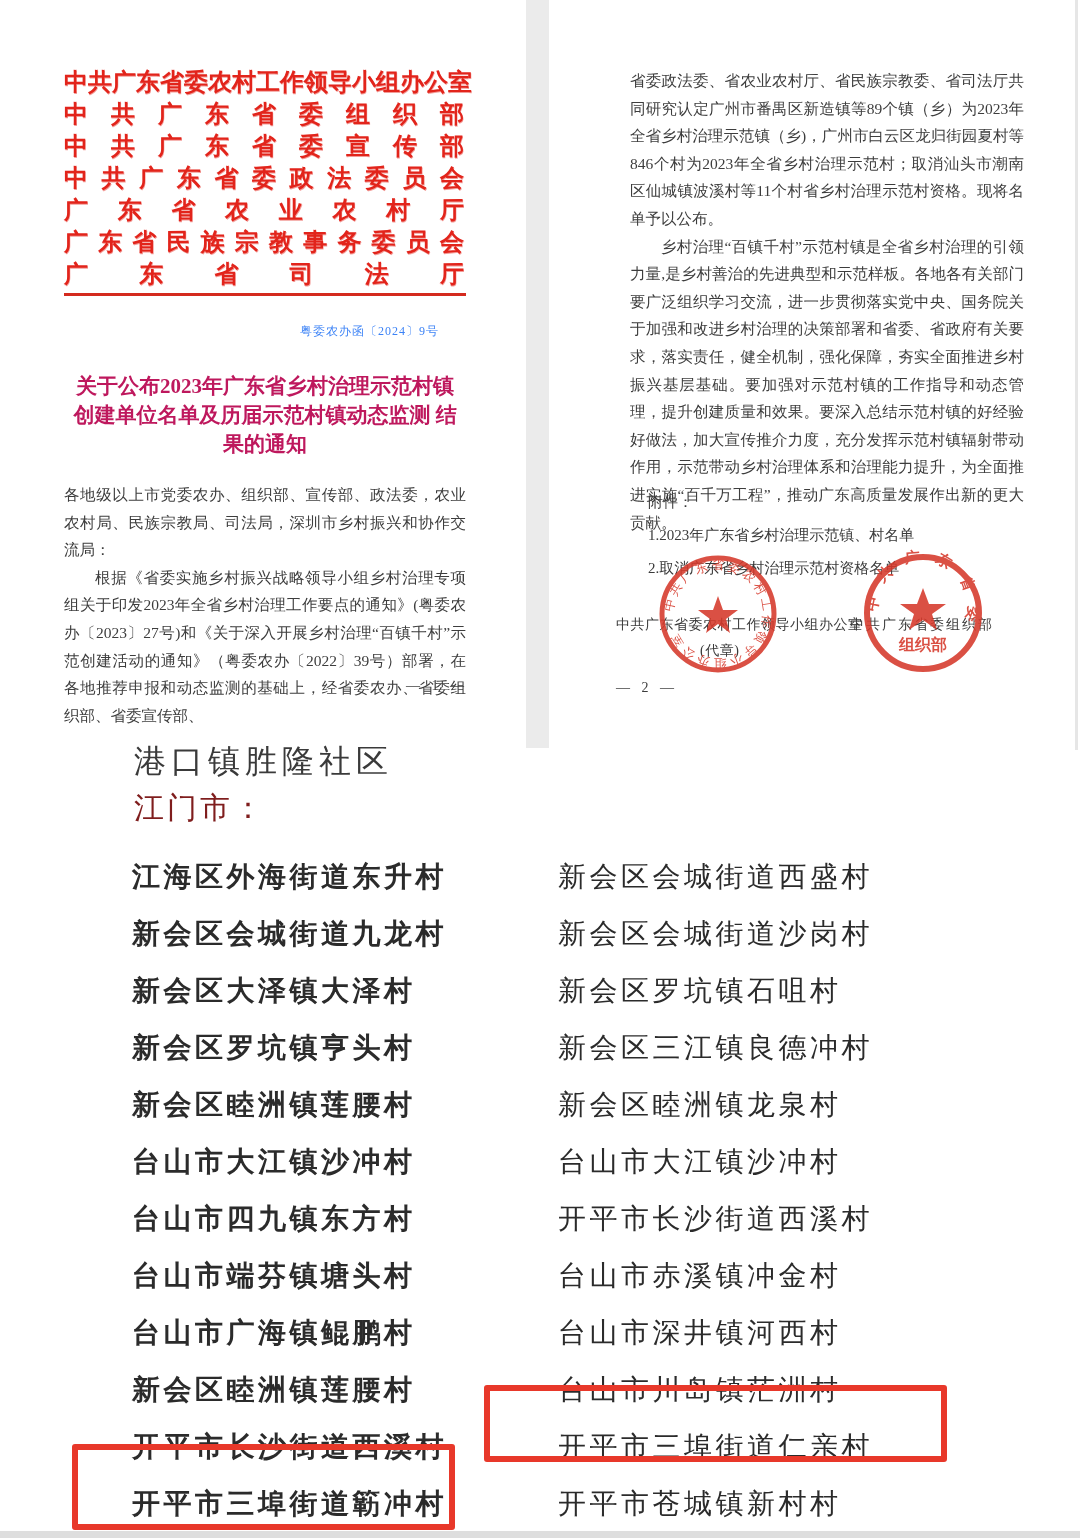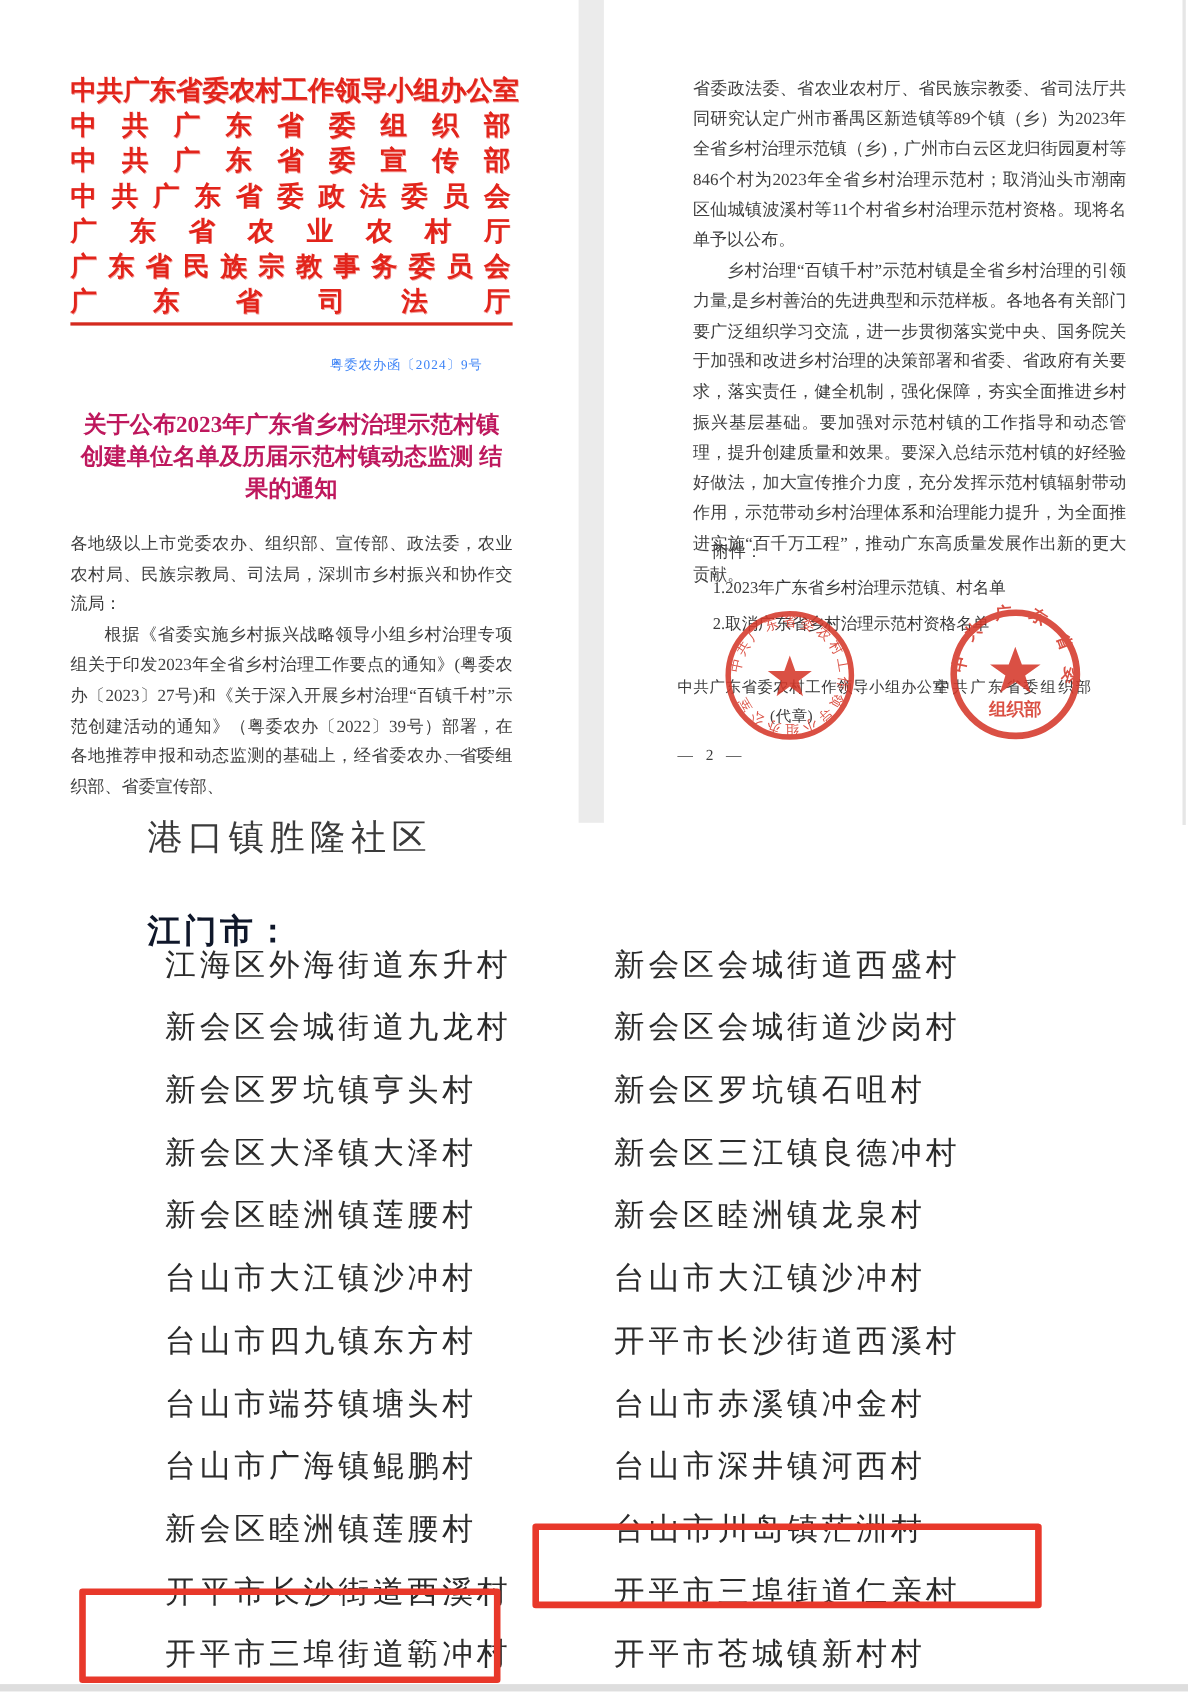--- a/index.html
+++ b/index.html
@@ -41,24 +41,24 @@
   .sig1{left:616px;top:616px;}
   .sig1-note{left:700px;top:642px;}
   .sig2{left:850px;top:616px;letter-spacing:2px;}
 
   .seal{opacity:.88;}
   .seal1{left:653px;top:549px;}
   .seal2{left:858px;top:548px;}
 
   
   .pre-item{left:134px;top:740px;font-size:32px;letter-spacing:5px;color:#3a3a3a;}
-  .city-heading{left:134px;top:788px;font-size:30px;font-weight:bold;color:#0f172a;letter-spacing:3px;margin-top:38px;}
+  .city-heading{left:134px;top:788px;font-size:30px;font-weight:normal;color:#7f1d1d;letter-spacing:3px;}
 
   .col{top:848px;width:430px;}
-  .col-left{left:150px;}
+  .col-left{left:132px;font-weight:bold;}
   .col-right{left:558px;}
   .list-row{height:57px;display:flex;align-items:center;font-size:28px;
             letter-spacing:3.5px;color:#2b2b2b;white-space:nowrap;}
 
   .red-box{border:6px solid #e8382a;border-radius:3px;box-sizing:border-box;}
   .box-left{left:72px;top:1444px;width:383px;height:86px;}
   .box-right{left:484px;top:1385px;width:463px;height:77px;}
 
   .bottom-strip{left:0;top:1531px;width:1080px;height:7px;background:#dedede;}
 </style>
@@ -209,22 +209,22 @@
 
   <div class="abs page-num p2num">— 2 —</div>
 
   <div class="abs pre-item">港口镇胜隆社区</div>
 
   <div class="abs city-heading">江门市：</div>
 
   <div class="abs col col-left">
       <div class="list-row">江海区外海街道东升村</div>
       <div class="list-row">新会区会城街道九龙村</div>
+      <div class="list-row">新会区大泽镇大泽村</div>
       <div class="list-row">新会区罗坑镇亨头村</div>
-      <div class="list-row">新会区大泽镇大泽村</div>
       <div class="list-row">新会区睦洲镇莲腰村</div>
       <div class="list-row">台山市大江镇沙冲村</div>
       <div class="list-row">台山市四九镇东方村</div>
       <div class="list-row">台山市端芬镇塘头村</div>
       <div class="list-row">台山市广海镇鲲鹏村</div>
       <div class="list-row">新会区睦洲镇莲腰村</div>
       <div class="list-row">开平市长沙街道西溪村</div>
       <div class="list-row">开平市三埠街道簕冲村</div>
     </div>
 

